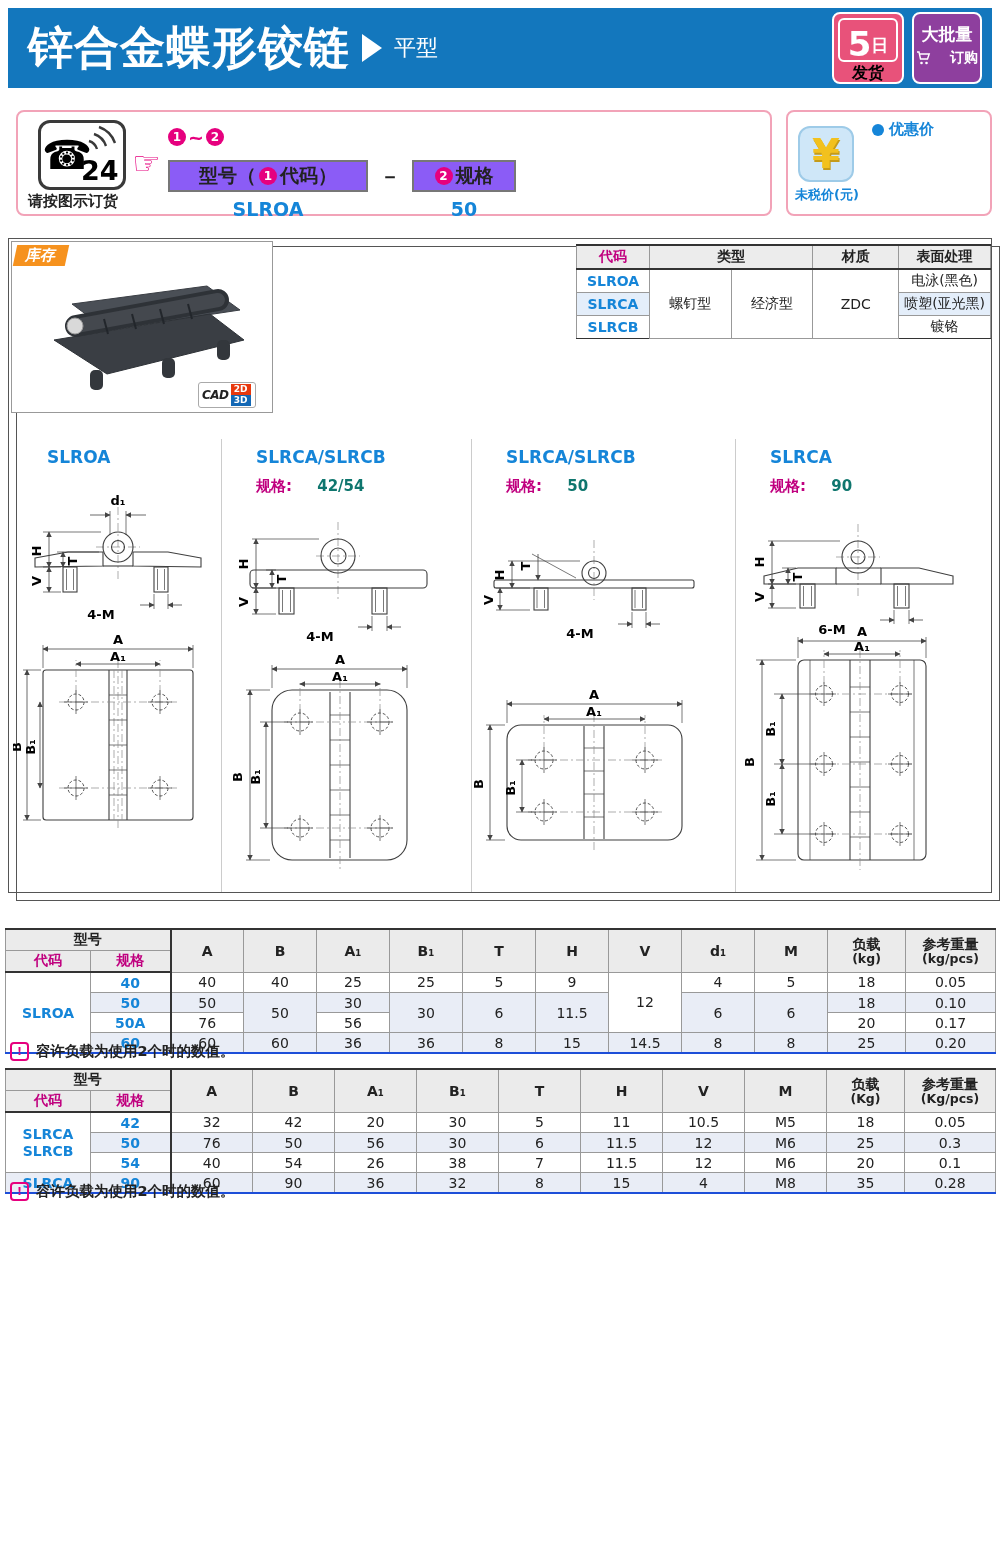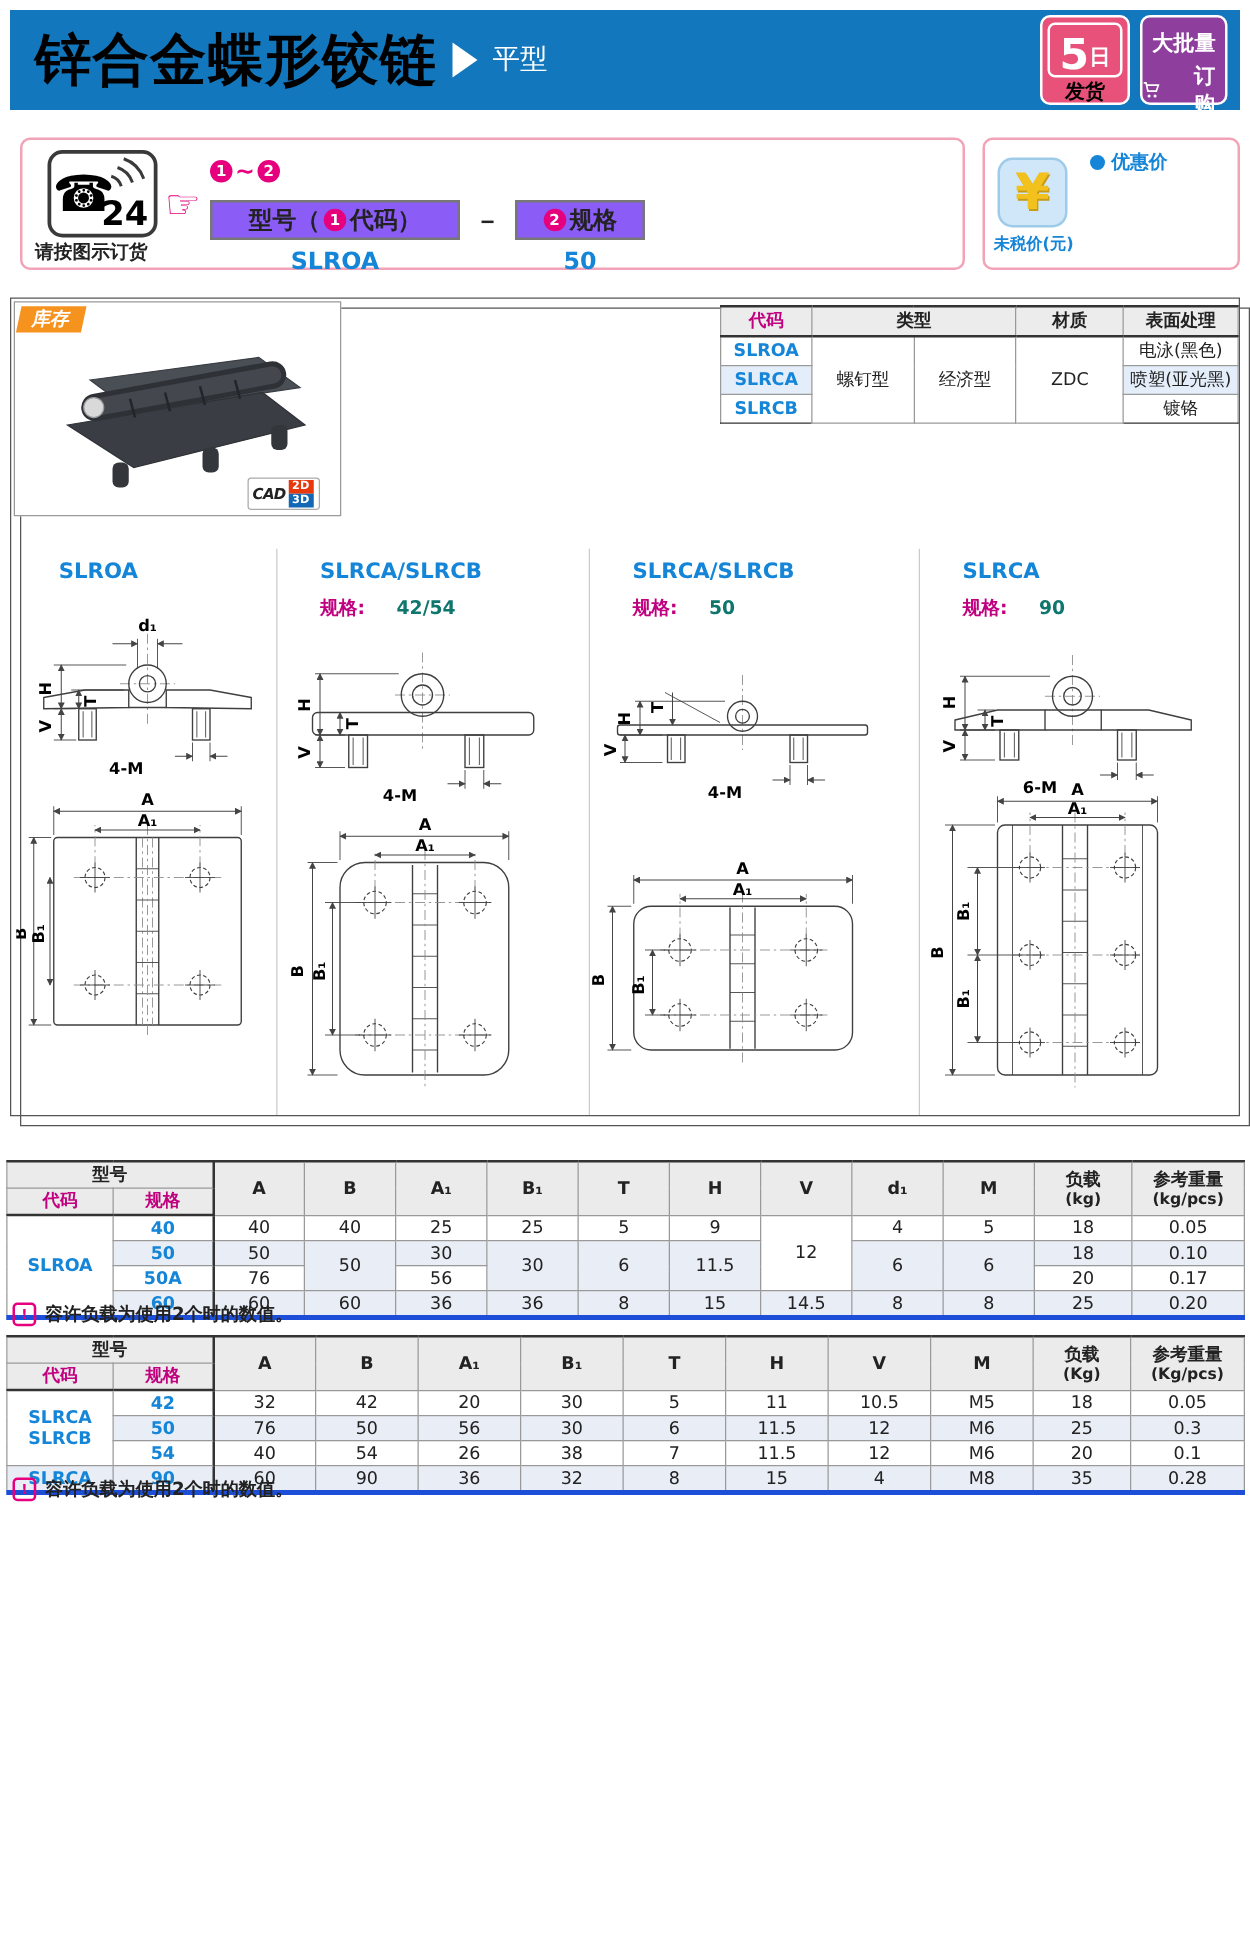--- a/index.html
+++ b/index.html
@@ -1,33 +1,33 @@
 <!DOCTYPE html>
 <html><head>
 <meta charset="utf-8">
 <style>
   html,body{margin:0;padding:0;background:#fff;}
   .page{position:relative;width:1000px;height:1564px;background:#fff;overflow:hidden;
         font-family:"DejaVu Sans","Liberation Sans",sans-serif;color:#222;}
   
   .band{position:absolute;left:8px;top:8px;width:984px;height:80px;background:#1377bd;display:flex;align-items:center;}
-  .band-title{font-size:45px;font-weight:bold;color:#000000;margin-left:20px;letter-spacing:1px;white-space:nowrap;}
+  .band-title{font-size:45px;font-weight:bold;color:#ffffff;margin-left:20px;letter-spacing:1px;white-space:nowrap;}
   .band-arrow{width:0;height:0;border-left:20px solid #fff;border-top:14px solid transparent;border-bottom:14px solid transparent;margin:0 12px 0 12px;}
   .band-sub{display:flex;flex-direction:column;color:#fff;line-height:1.15;}
   .band-sub .main{font-size:28px;font-weight:bold;}
   .band-sub .sub{font-size:22px;}
   .badges{position:absolute;right:10px;top:4px;display:flex;gap:8px;}
   .badge-ship{width:72px;height:72px;background:#e8527a;border:2px solid #fff;border-radius:8px;box-sizing:border-box;}
   .ship-top{margin:4px 4px 1px 4px;border:2px solid #fff;border-radius:6px;height:40px;display:flex;align-items:flex-end;justify-content:center;color:#fff;font-weight:bold;}
   .ship-num{font-size:34px;line-height:0.95;}
   .ship-unit{font-size:17px;margin-bottom:3px;}
   .ship-bottom{color:#000000;text-align:center;font-weight:bold;font-size:16px;}
   .badge-bulk{width:70px;height:72px;background:#8e3f9e;border:2px solid #fff;border-radius:8px;box-sizing:border-box;color:#fff;font-weight:bold;text-align:center;}
   .bulk1{font-size:17px;margin-top:9px;}
-  .bulk-row{display:flex;justify-content:center;align-items:center;gap:19px;font-size:17px;margin-top:3px;}
+  .bulk-row{display:flex;justify-content:center;align-items:center;gap:19px;font-size:14px;margin-top:3px;}
   
   .order{position:absolute;left:16px;top:110px;width:756px;height:106px;border:2px solid #f2a3b8;border-radius:8px;box-sizing:border-box;}
   .phone{position:absolute;left:20px;top:8px;width:88px;height:70px;border:3px solid #3a3a3a;border-radius:12px;box-sizing:border-box;overflow:hidden;}
   .phone-cap{position:absolute;left:10px;top:80px;font-size:15px;font-weight:bold;color:#222;}
   .hand{position:absolute;left:114px;top:32px;font-size:32px;color:#e6007e;font-weight:bold;}
   .instr{position:absolute;left:150px;top:14px;display:flex;align-items:center;gap:2px;font-size:19px;font-weight:bold;color:#222;white-space:nowrap;}
   .circ{width:18px;height:18px;border-radius:50%;background:#e6007e;color:#fff;font-size:12px;font-weight:bold;display:inline-flex;align-items:center;justify-content:center;flex:none;}
   .tilde{color:#e6007e;font-weight:bold;}
   .oboxes{position:absolute;left:150px;top:48px;display:flex;align-items:center;}
   .obox{border:2px solid #777;height:32px;display:flex;align-items:center;justify-content:center;font-size:19px;font-weight:bold;padding:0 14px;gap:3px;background:#8b5cf6;box-sizing:border-box;}
@@ -67,21 +67,21 @@
   .dspec .sv{color:#0f766e;margin-left:20px;}
   .dwg{display:block;margin-top:4px;}
   .dwg line,.dwg path,.dwg rect,.dwg circle,.dwg polygon{stroke:#3f3f3f;fill:none;stroke-width:1.1;}
   .dwg .thin{stroke-width:0.7;}
   .dwg .cl{stroke:#8a8a8a;stroke-width:0.7;stroke-dasharray:8 3 2 3;}
   .dwg .hc{stroke-dasharray:3 2;stroke-width:0.9;}
   .dwg .dm{stroke:#444;stroke-width:0.8;}
   .dwg text{fill:#000;font-size:13px;font-weight:600;stroke:none;font-family:inherit;}
   
   .btable{position:absolute;left:5px;border-collapse:collapse;table-layout:fixed;font-size:14px;text-align:center;
-          border-top:2px solid #333;border-bottom:4px solid #1d4ed8;}
+          border-top:2px solid #333;border-bottom:2px solid #1d4ed8;}
   .btable th,.btable td{border:1px solid #999;height:17px;padding:1px 0;vertical-align:middle;}
   .btable thead th{background:#ebebeb;font-weight:bold;}
   .btable thead tr:last-child th{border-bottom:2px solid #333;}
   .btable thead tr:first-child th{border-top:2px solid #333;}
   .btable .sm{display:block;font-size:12.5px;line-height:1.05;}
   .btable .b1{display:block;line-height:1.05;}
   .btable .tr2{border-right:2px solid #333;}
   .btable .code{color:#1585d8;font-weight:bold;}
   .btable .code span{display:block;line-height:1.15;}
   .btable .spec{color:#1585d8;font-weight:bold;}

